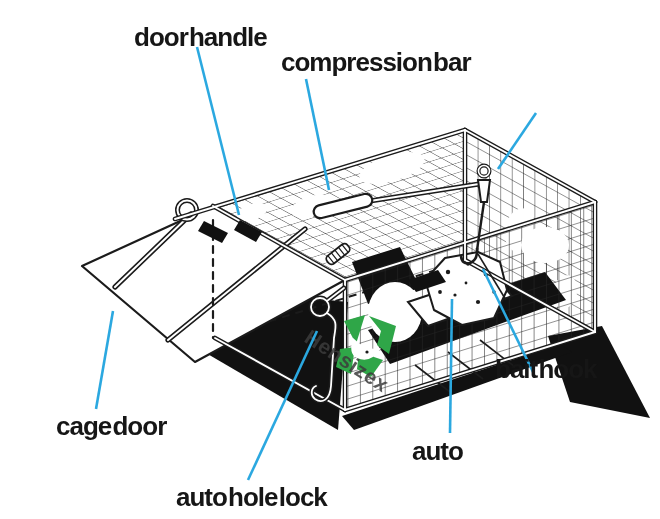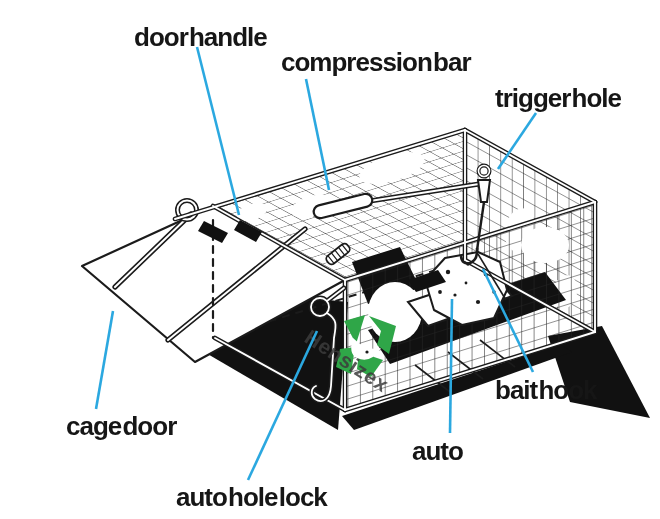--- a/index.html
+++ b/index.html
@@ -201,19 +201,18 @@
     <line x1="536" y1="113" x2="498" y2="169"></line>
     <line x1="96" y1="409" x2="113" y2="311"></line>
     <line x1="248" y1="480" x2="317" y2="331"></line>
     <line x1="450" y1="433" x2="452" y2="299"></line>
     <line x1="533" y1="372" x2="483" y2="269"></line>
   </g>
 </svg>
 
 <div class="lbl" style="left:281px;top:49px">compression bar</div>
 <div class="lbl" style="left:134px;top:24px">door handle</div>
-<div class="lbl" style="left:495px;top:85px">trigger hole</div>
-<div class="lbl" style="left:66px;top:413px">cage door</div>
+<div class="lbl" style="left:56px;top:413px">cage door</div>
 <div class="lbl" style="left:176px;top:484px">auto hole lock</div>
 <div class="lbl" style="left:412px;top:438px">auto</div>
-<div class="lbl" style="left:495px;top:377px">bait hook</div>
+<div class="lbl" style="left:495px;top:356px">bait hook</div>
 
 </div>
 
 </body></html>

